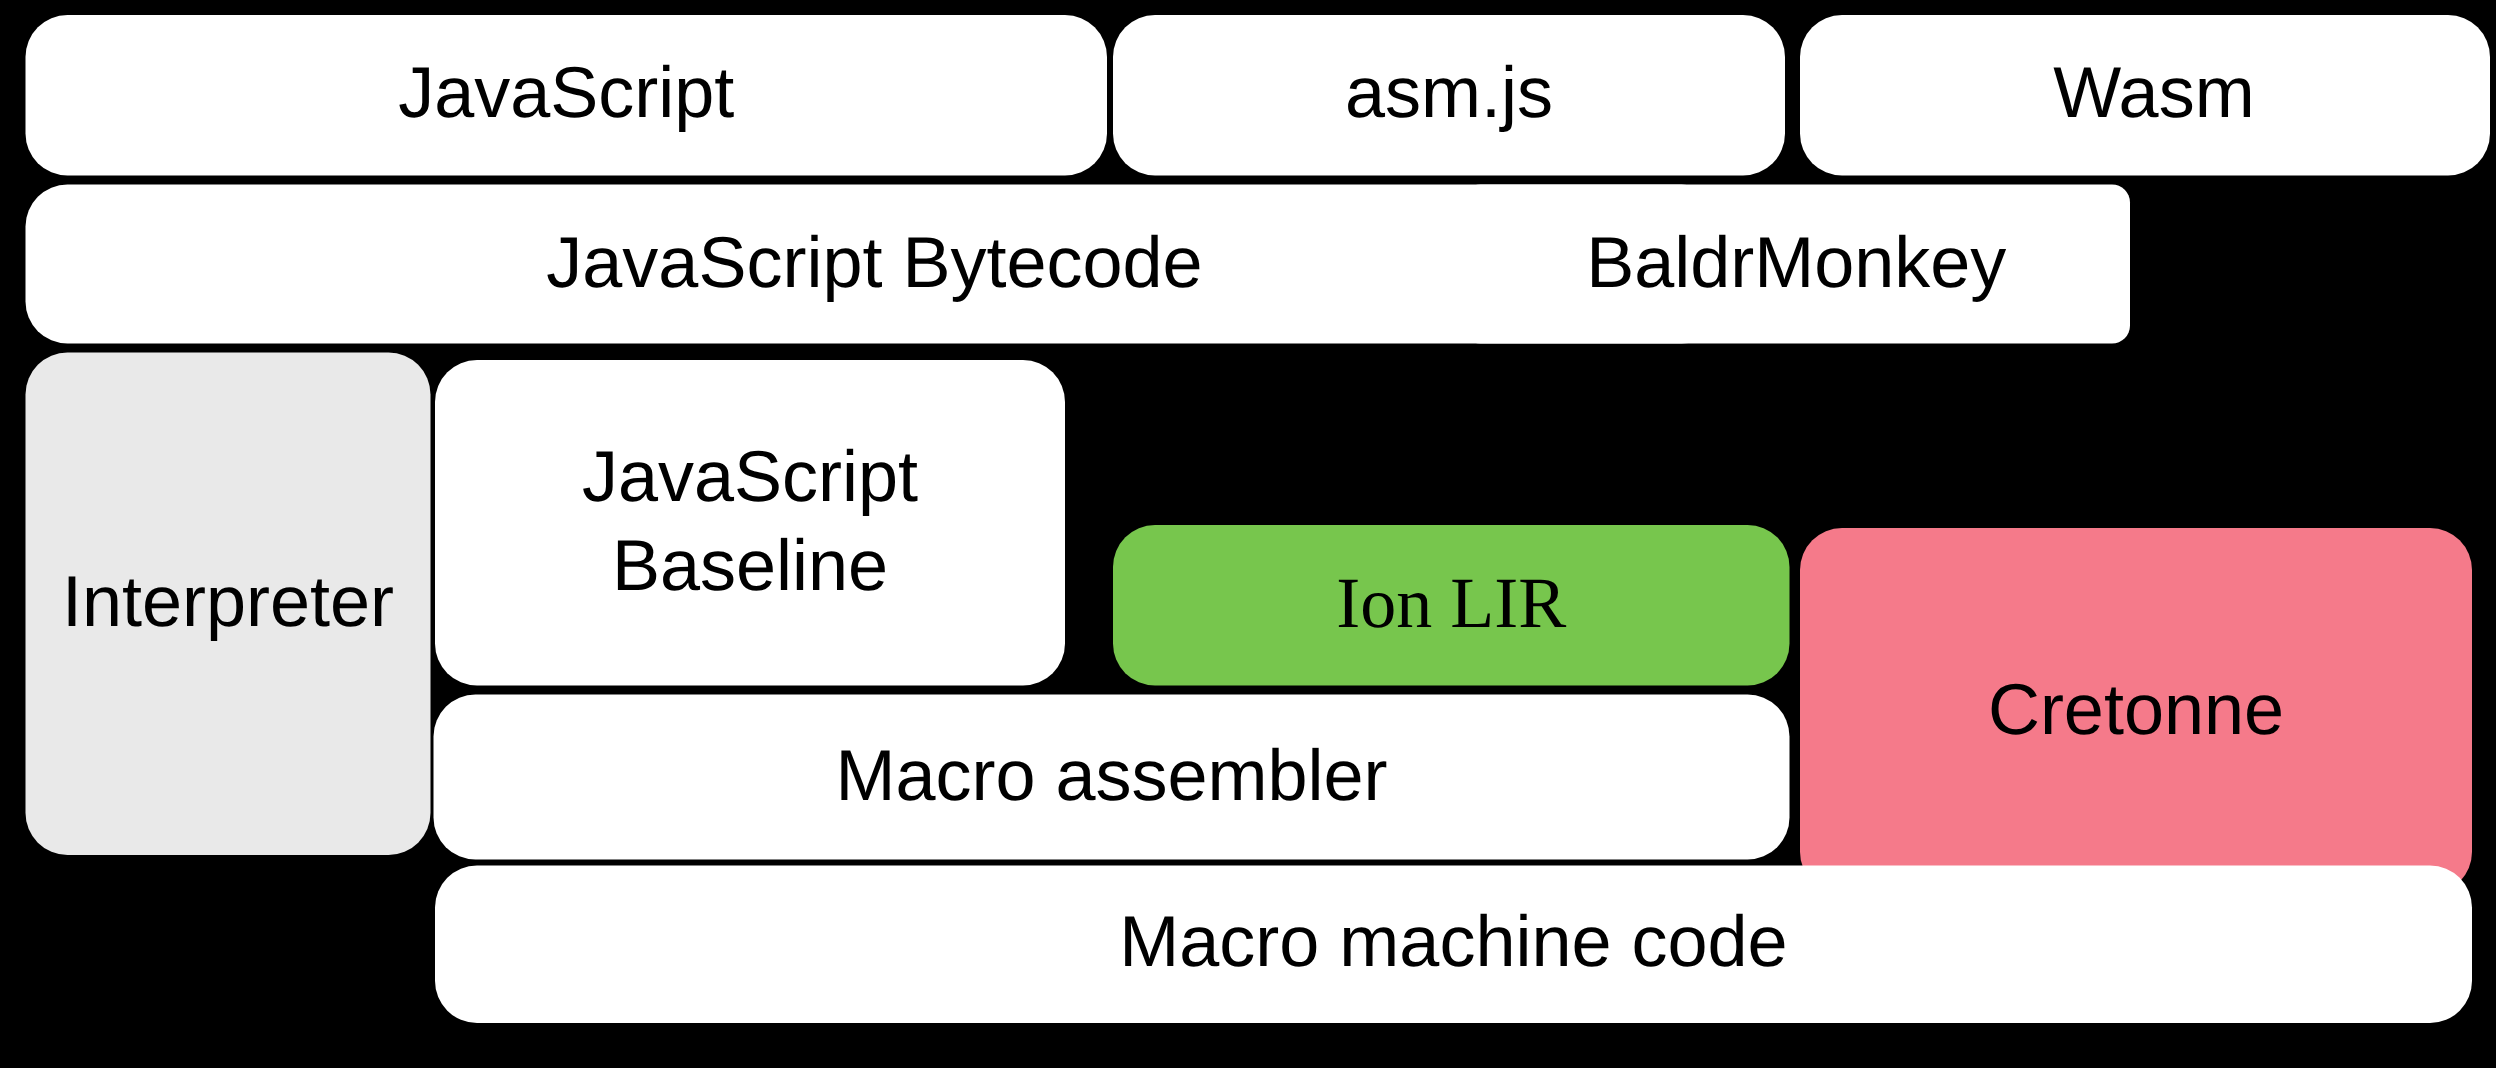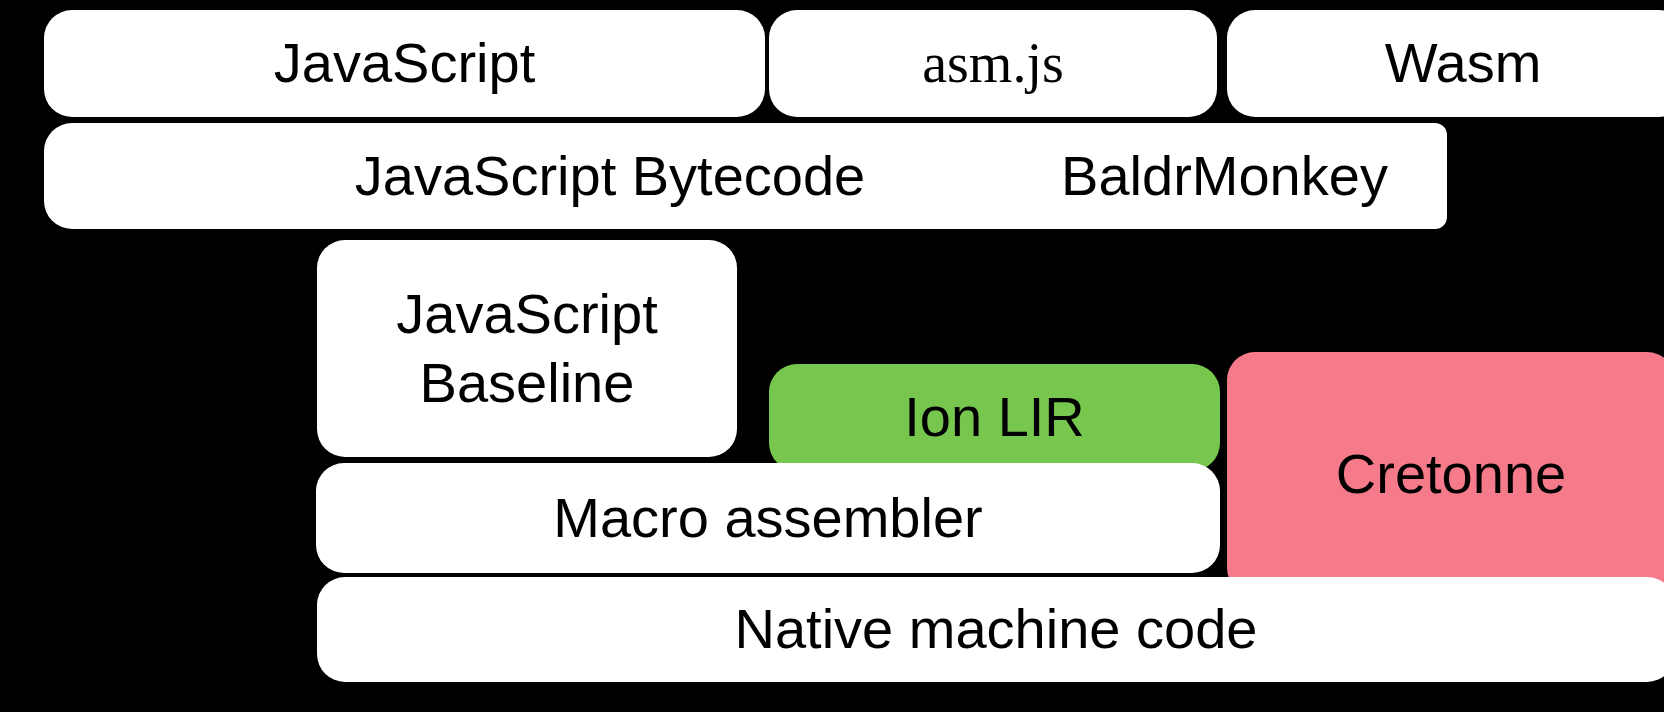--- a/index.html
+++ b/index.html
@@ -17,64 +17,64 @@
   }
   .node {
     position: absolute;
     background: #ffffff;
     border-radius: 28px;
     display: flex;
     align-items: center;
     justify-content: center;
     text-align: center;
     color: #000000;
-    font-size: 56px;
+    font-size: 48px;
     line-height: 1.22;
     white-space: pre-line;
-    margin-left: 27px;
   }
   .gray  { background: #e9e9e9; }
   .green { background: #77c64d; }
   .pink  { background: #f57a8a; }
 
   
   .pos-javascript          { left: 17px;   top: 10px;  width: 721px;  height: 107px; }
-  .pos-asmjs               { left: 742px;  top: 10px;  width: 448px;  height: 107px; font-family: Liberation Serif, serif; }
+  .pos-asmjs               { left: 742px;  top: 10px;  width: 448px;  height: 107px; }
   .pos-wasm                { left: 1200px; top: 10px;  width: 448px;  height: 107px; padding-left: 12px; }
   .pos-javascript-bytecode { left: 17px;   top: 123px; width: 1132px;  height: 106px; }
   .pos-baldrmonkey         { left: 975px;  top: 123px; width: 445px;  height: 106px; border-radius: 12px; }
   .pos-interpreter         { left: 17px;   top: 235px; width: 270px;  height: 335px; }
   .pos-javascript-baseline { left: 290px;  top: 240px; width: 420px;  height: 217px; }
   .pos-ion-mir             { left: 742px;  top: 235px; width: 451px;  height: 110px; }
-  .pos-ion-lir             { left: 742px;  top: 364px; width: 451px;  height: 107px; }
+  .pos-ion-lir             { left: 742px;  top: 350px; width: 451px;  height: 107px; font-family: Liberation Serif, serif; }
   .pos-cretonne            { left: 1200px; top: 352px; width: 448px;  height: 244px; }
   .pos-macro-assembler     { left: 289px;  top: 463px; width: 904px;  height: 110px; }
   .pos-native-machine-code { left: 290px;  top: 577px; width: 1358px; height: 105px; }
 </style>
 </head>
 <body>
 
 <div class="canvas">
 
   <div class="node pos-javascript">JavaScript</div>
 
   <div class="node pos-asmjs">asm.js</div>
 
   <div class="node pos-wasm">Wasm</div>
 
   <div class="node pos-javascript-bytecode">JavaScript Bytecode</div>
 
   <div class="node pos-baldrmonkey">BaldrMonkey</div>
 
+  <div class="node gray pos-interpreter">Interpreter</div>
 
   <div class="node pos-javascript-baseline">JavaScript
 Baseline</div>
 
 
   <div class="node green pos-ion-lir">Ion LIR</div>
 
   <div class="node pink pos-cretonne">Cretonne</div>
 
   <div class="node pos-macro-assembler">Macro assembler</div>
 
-  <div class="node pos-native-machine-code">Native machine code</div>
+  <div class="node pos-native-machine-code">Macro machine code</div>
 
 </div>
 
 </body></html>

